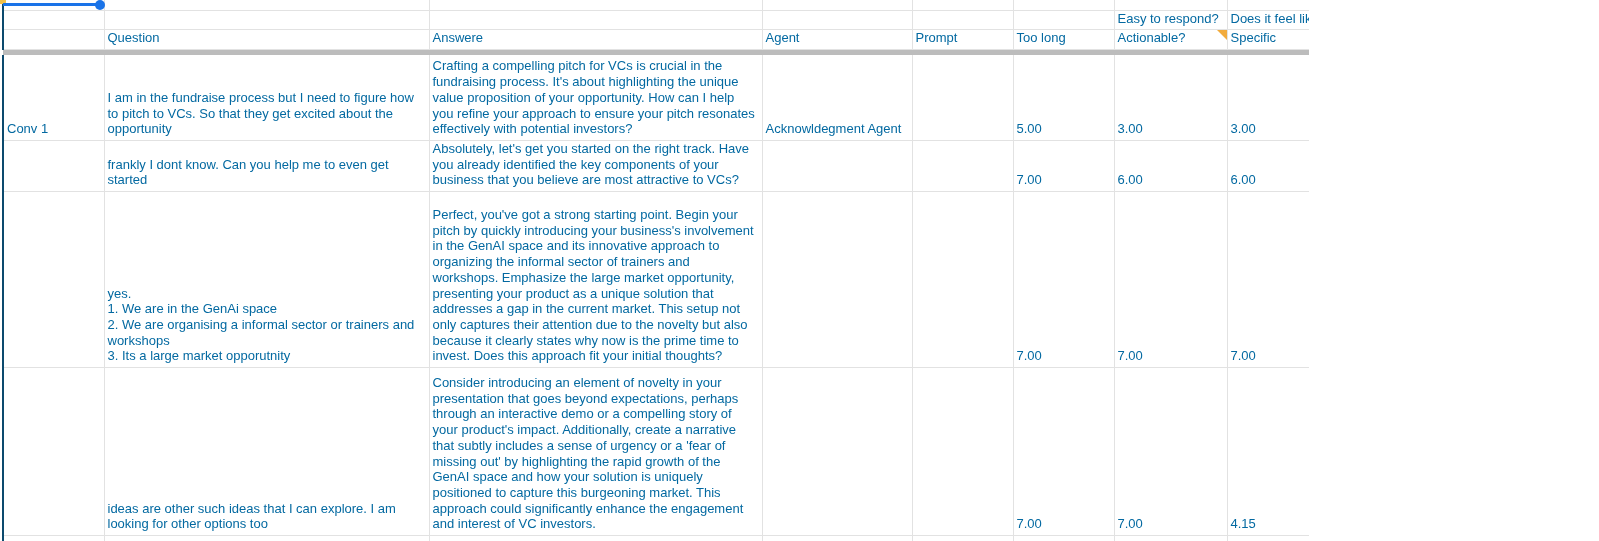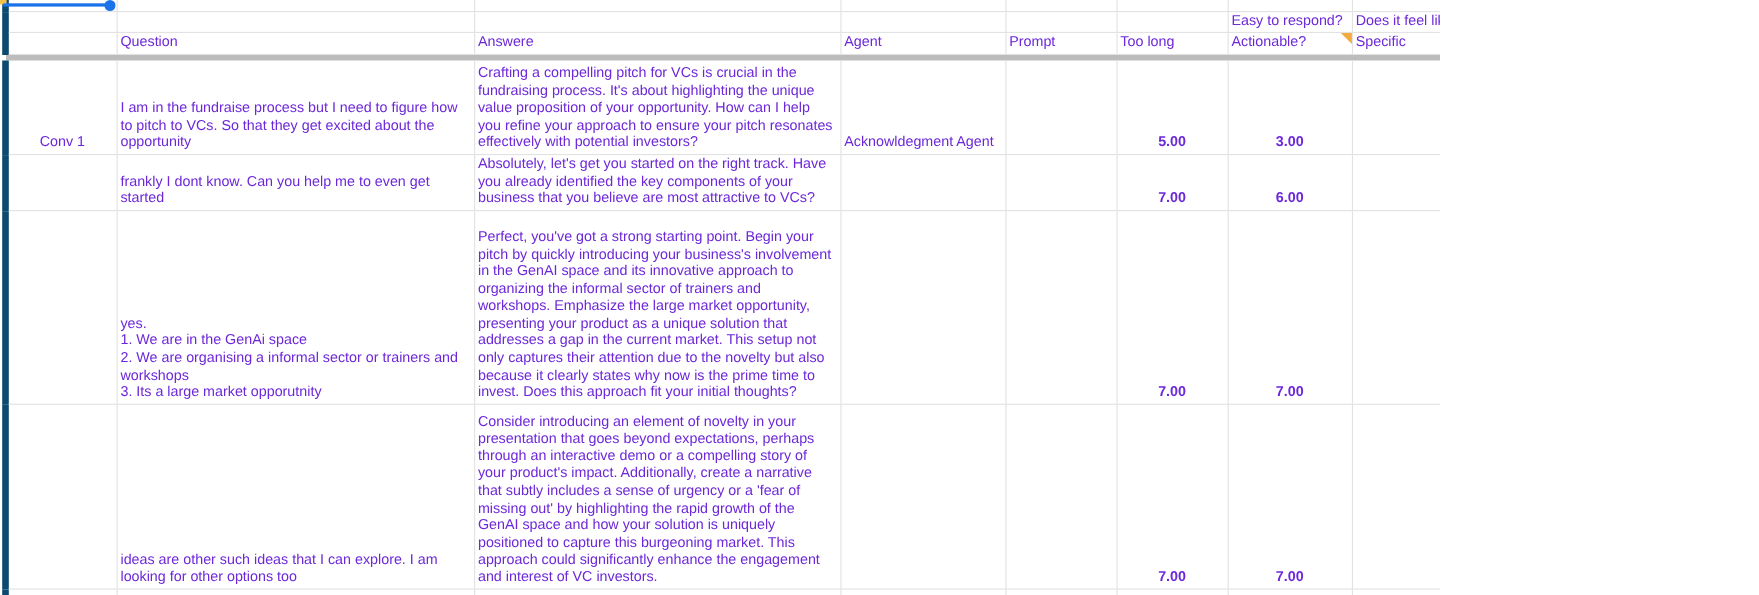--- a/index.html
+++ b/index.html
@@ -3,51 +3,51 @@
 <meta charset="utf-8">
 <style>
   html,body{margin:0;padding:0;background:#fff;}
   .sheet{
     position:relative;
     width:1309px;height:541px;
     overflow:hidden;
     background:#fff;
     font-family:"Liberation Sans", sans-serif;
     font-size:13px;
-    color:#6d28d9;
+    color:#0369a1;
   }
   table.grid{
     border-collapse:collapse;
     table-layout:fixed;
     width:1597px;
     margin-left:2px;
   }
   td{
     border-right:1px solid #e2e2e2;
     border-bottom:1px solid #e2e2e2;
     vertical-align:bottom;
     padding:0 3px 3px 3px;
     line-height:15.7px;
     white-space:pre-wrap;
     overflow:hidden;
     box-sizing:border-box;
   }
-  td.first{border-left:6px solid #0c4a6e;text-align:center;}
+  td.first{border-left:2px solid #0c4a6e;}
   tr.r-top td{height:10px;padding:0;}
   tr.r-h1 td{height:17px;white-space:nowrap;overflow:visible;}
   tr.r-h2 td{height:18px;white-space:nowrap;overflow:visible;margin-left:29px;}
   tr.r-bar td{
     height:6px;background:#bcbcbc;border:none;padding:0;
   }
   tr.r-d1 td{height:85px;}
   tr.r-d2 td{height:50px;}
   tr.r-d3 td{height:176px;}
   tr.r-d4 td{height:168px;}
   tr.r-bot td{height:11px;border-bottom:none;}
-  td.num{text-align:center;font-weight:bold;}
+  td.num{text-align:left;}
   td.rel{position:relative;}
   .note-tri{
     position:absolute;top:0;right:0;
     width:0;height:0;
     border-top:10px solid #f2ab3c;
     border-left:10px solid transparent;
   }
   .corner-note{
     position:absolute;left:0;top:0;width:6px;height:4px;
     background:#f2c14b;

